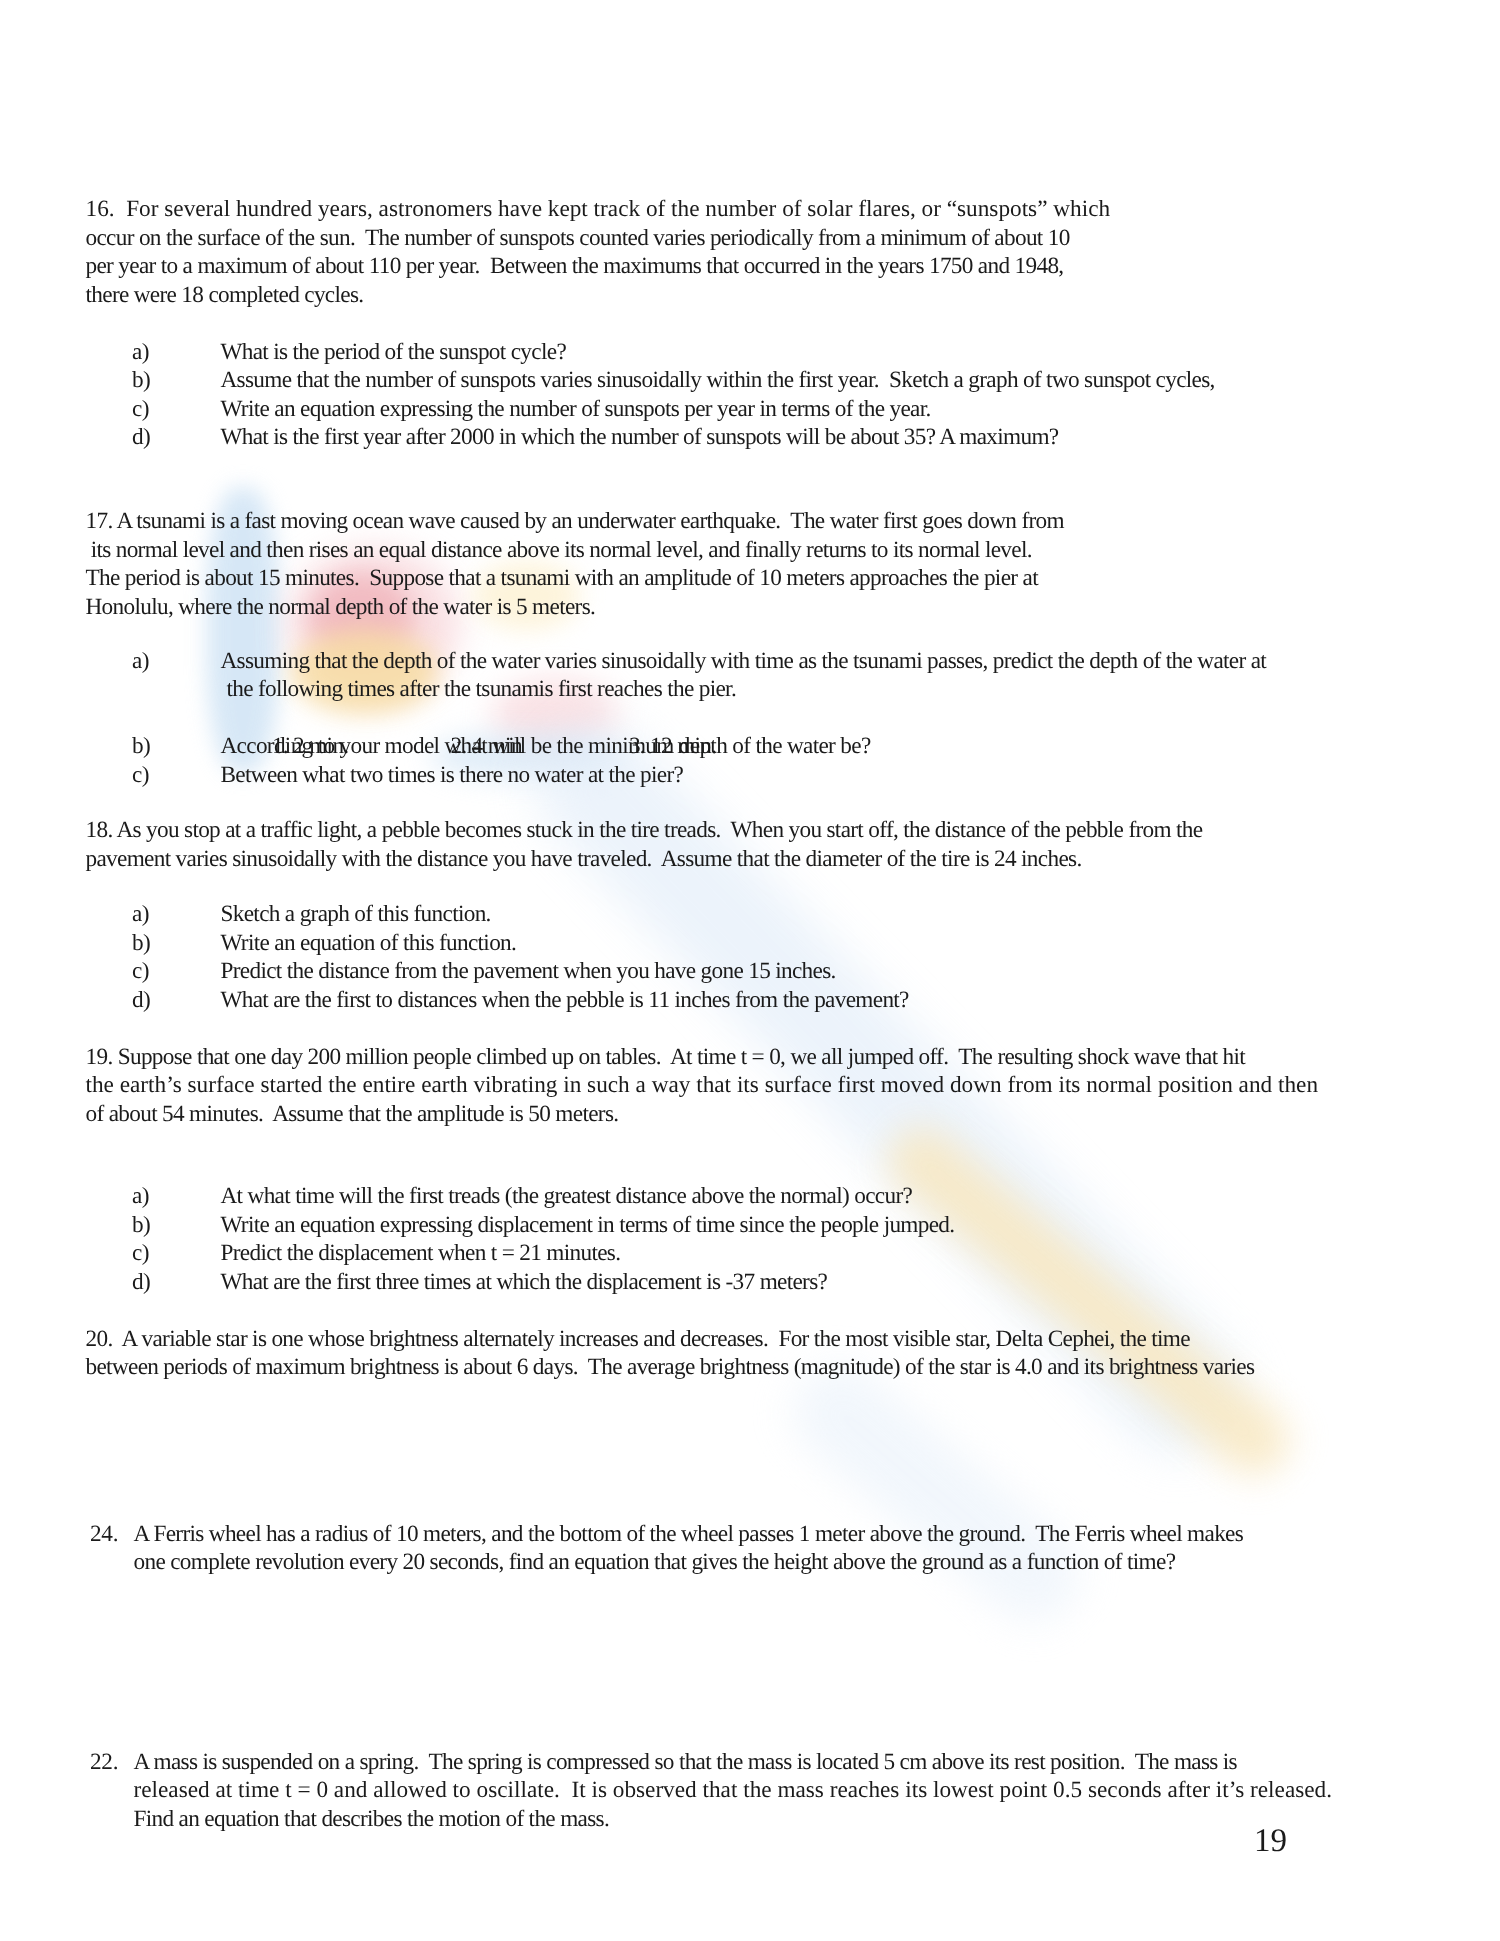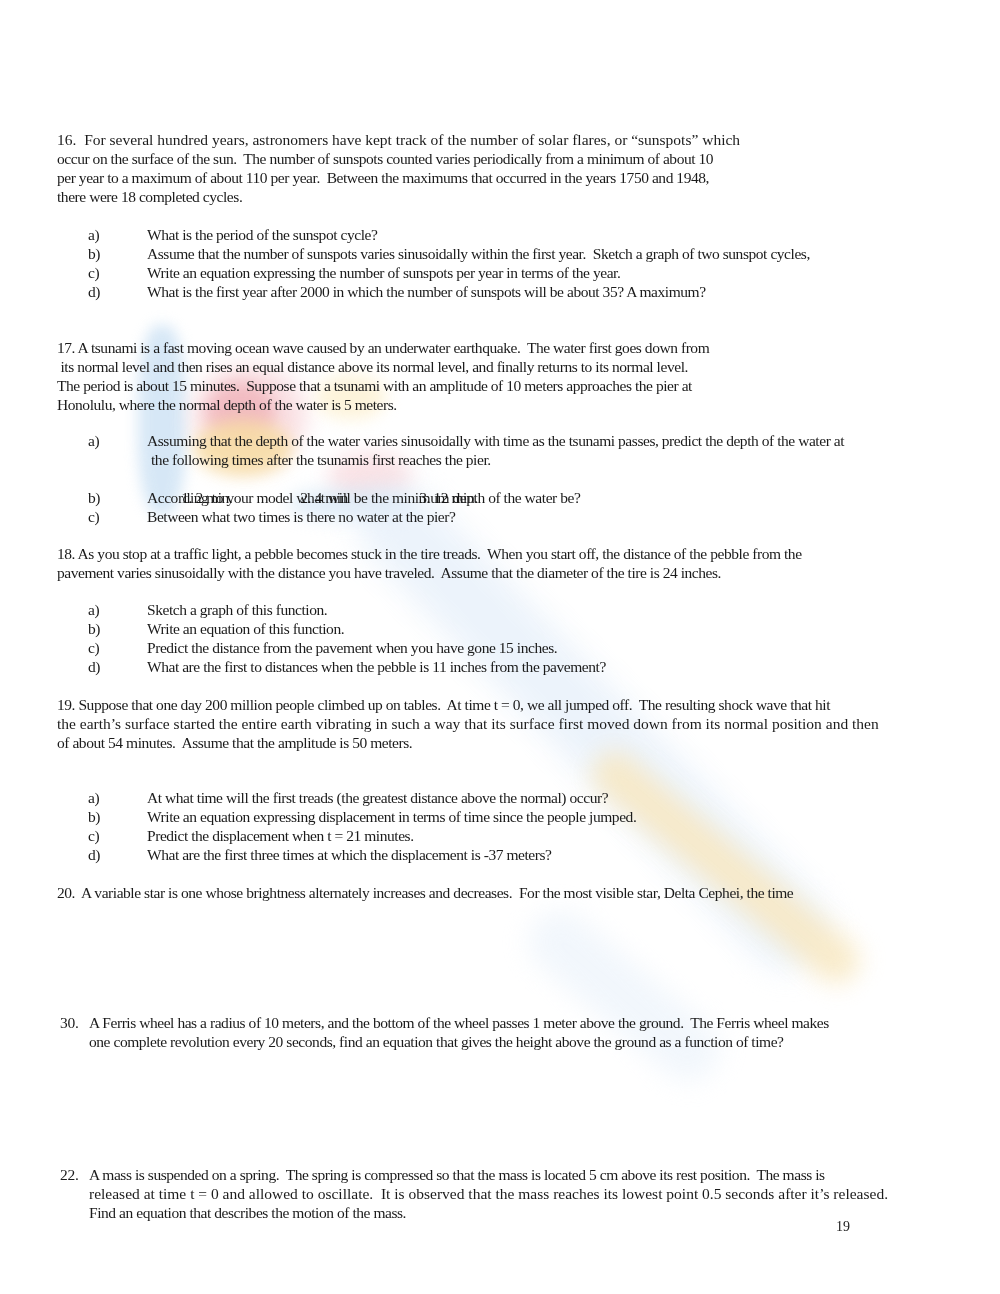--- a/index.html
+++ b/index.html
@@ -30,21 +30,21 @@
   .blk{position:absolute;left:57px;right:20px;}
   .ln{height:19px;line-height:19px;font-size:15.5px;letter-spacing:-0.45px;white-space:pre;}
   .ln.wide{letter-spacing:0;}
   .item{position:relative;padding-left:90px;}
   .item .letter{position:absolute;left:31px;top:0;}
   .times .tstop{display:inline-block;}
   .times .w1,.times .w2{width:119px;}
   .hang{padding-left:0;}
   .hang .num{position:absolute;left:3px;top:0;height:19px;line-height:19px;font-size:15.5px;letter-spacing:-0.2px;}
   .hang .htext{margin-left:32px;}
-  .pageno{position:absolute;left:836px;top:1191px;font-size:14px;line-height:20px;}
+  .pageno{position:absolute;left:836px;top:1191px;font-size:22px;line-height:20px;}
 </style>
 </head>
 <body>
 
 <div class="page">
 
   <div class="wm">
     <div class="wm-band-blue"></div>
     <div class="wm-halo-pink"></div>
     <div class="wm-blob-red"></div>
@@ -155,24 +155,25 @@
         <div class="ln">Predict the displacement when t = 21 minutes.</div>
       </div>
       <div class="item">
         <span class="letter ln">d)</span>
         <div class="ln">What are the first three times at which the displacement is -37 meters?</div>
       </div>
     </section>
 
     <section class="blk" style="top:857px">
       <div class="ln">20.  A variable star is one whose brightness alternately increases and decreases.  For the most visible star, Delta Cephei, the time</div>
+      <div class="ln">between periods of maximum brightness is about 6 days.  The average brightness (magnitude) of the star is 4.0 and its brightness varies</div>
     </section>
 
     <section class="blk item hang" style="top:987px">
-      <span class="num">30.</span>
+      <span class="num">24.</span>
       <div class="htext">
         <div class="ln">A Ferris wheel has a radius of 10 meters, and the bottom of the wheel passes 1 meter above the ground.  The Ferris wheel makes</div>
         <div class="ln">one complete revolution every 20 seconds, find an equation that gives the height above the ground as a function of time?</div>
       </div>
     </section>
 
     <section class="blk item hang" style="top:1101px">
       <span class="num">22.</span>
       <div class="htext">
         <div class="ln">A mass is suspended on a spring.  The spring is compressed so that the mass is located 5 cm above its rest position.  The mass is</div>

